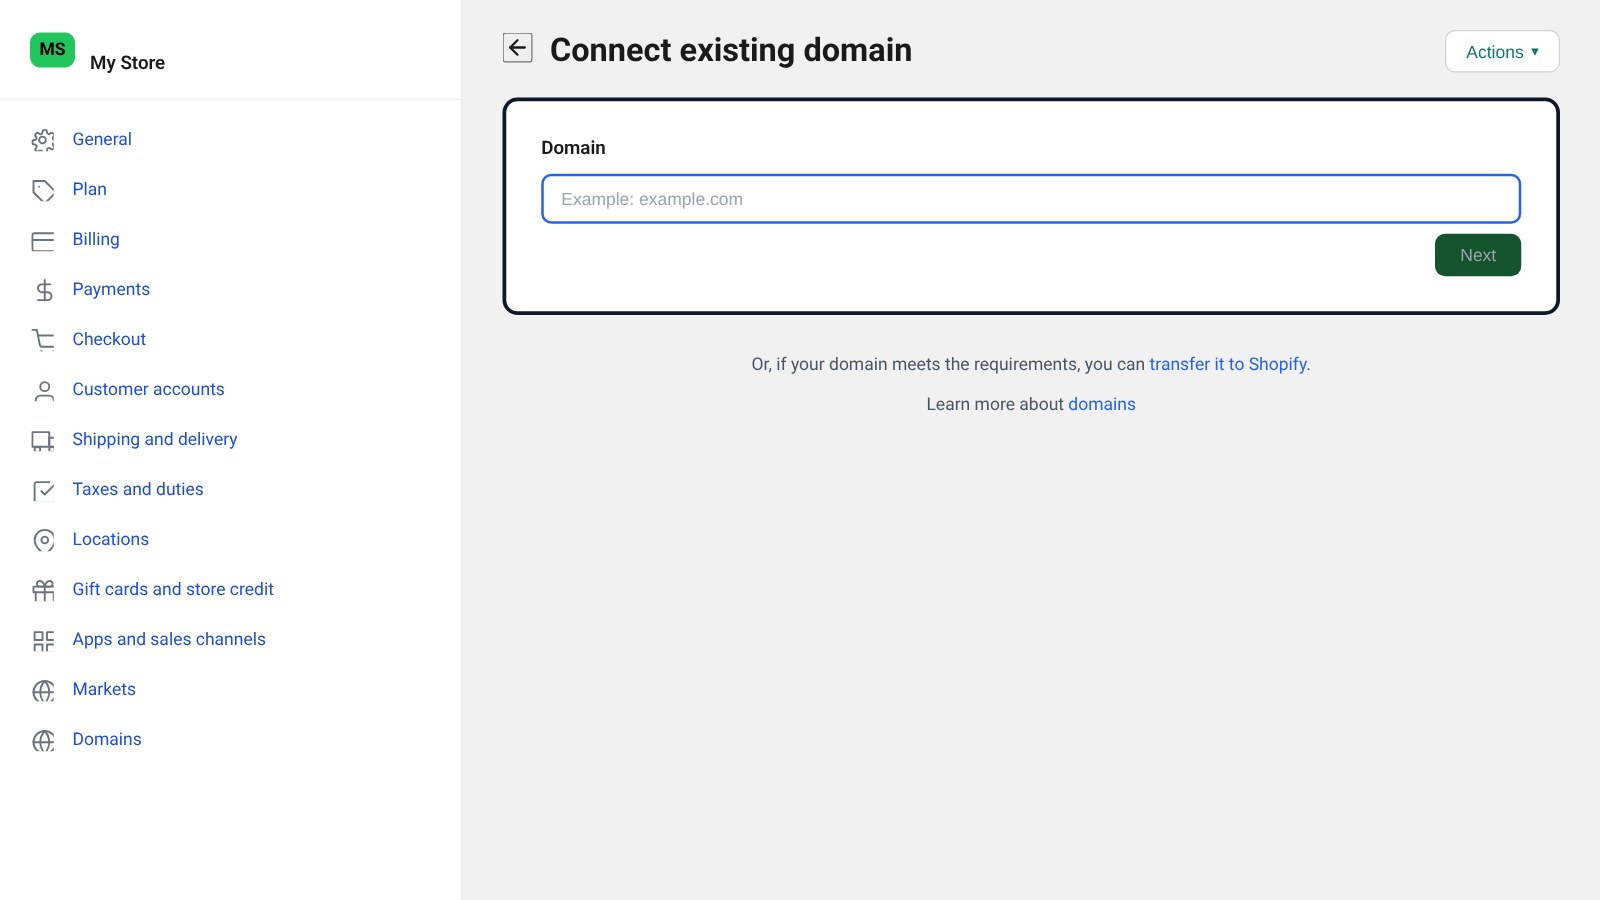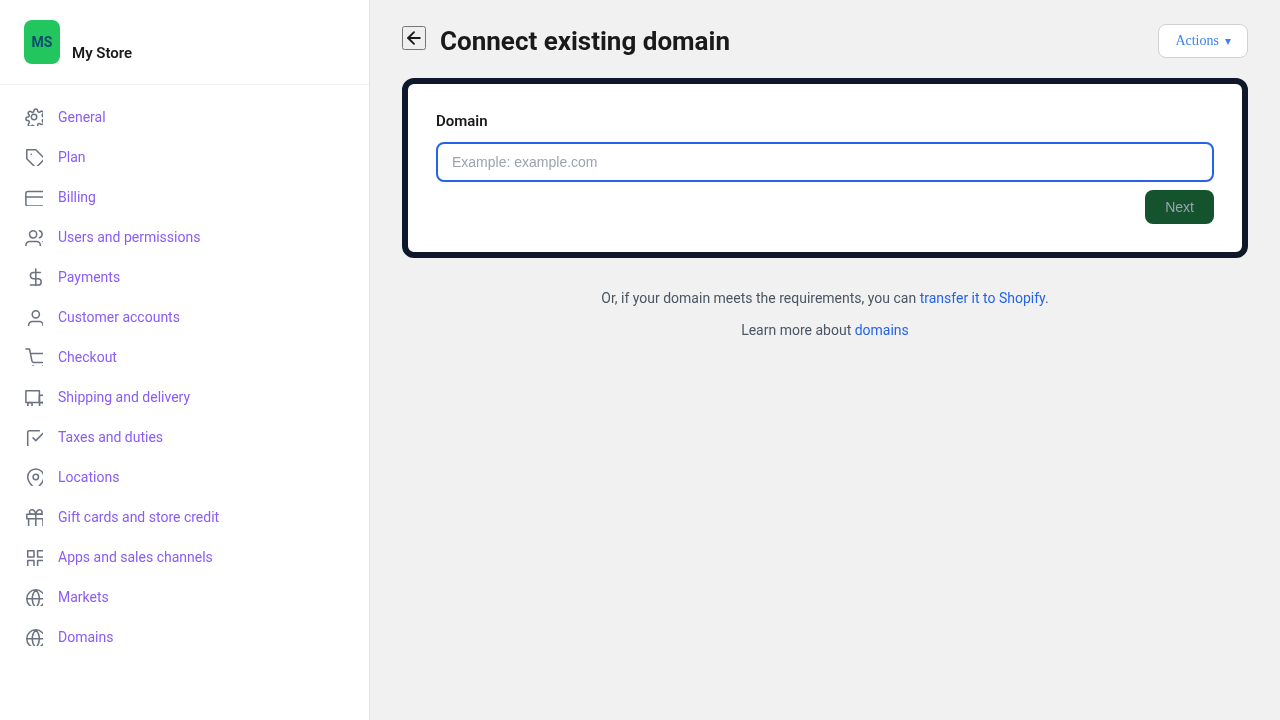--- a/index.html
+++ b/index.html
@@ -27,27 +27,27 @@
     .sidebar-header {
       display: flex;
       align-items: center;
       padding: 20px 24px;
       gap: 12px;
       border-bottom: 1px solid #f0f0f0;
     }
 
     .avatar {
       width: 36px;
-      height: 44px;
+      height: 28px;
       border-radius: 8px;
       background: #22c55e;
       display: flex;
       align-items: center;
       justify-content: center;
-      color: #0c4a6e;
+      color: #000000;
       font-weight: 700;
       font-size: 14px;
     }
 
     .store-name {
       font-size: 15px;
       font-weight: 600;
       color: #1a1a1a;
       margin-top: 21px;
     }
@@ -57,21 +57,21 @@
       flex-direction: column;
       padding: 12px 0;
     }
 
     .nav-item {
       display: flex;
       align-items: center;
       gap: 14px;
       padding: 10px 24px;
       cursor: pointer;
-      color: #8b5cf6;
+      color: #1d4ed8;
       font-size: 14px;
       font-weight: 450;
       border-radius: 0;
       transition: background 0.15s;
       text-decoration: none;
     }
 
     .nav-icon {
       width: 20px;
       height: 20px;
@@ -121,37 +121,36 @@
     .actions-btn {
       display: flex;
       align-items: center;
       gap: 6px;
       background: #fff;
       border: 1px solid #d1d1d1;
       border-radius: 8px;
       padding: 8px 16px;
       font-size: 14px;
       font-weight: 500;
-      color: #3b82f6;
+      color: #0f766e;
       cursor: pointer;
-      font-family: Liberation Serif, serif;
     }
 
     .main-content {
       padding: 0 32px;
       display: flex;
       flex-direction: column;
       gap: 24px;
     }
 
     .domain-card {
       background: #fff;
       border-radius: 12px;
       padding: 28px;
-      border: 6px solid #0f172a;
+      border: 3px solid #0f172a;
     }
 
     .domain-label {
       font-size: 15px;
       font-weight: 600;
       color: #1a1a1a;
       margin-bottom: 12px;
     }
 
     .domain-input {
@@ -243,61 +242,50 @@
     <div class="nav-item">
       <span class="nav-icon">
         <svg width="18" height="18" viewBox="0 0 20 20" fill="none" stroke="currentColor" stroke-width="1.7" stroke-linecap="round" stroke-linejoin="round">
           <rect x="1" y="4" width="22" height="16" rx="2" ry="2"></rect>
           <line x1="1" y1="10" x2="23" y2="10"></line>
         </svg>
       </span>
       <span>Billing</span>
     </div>
 
-    <div class="nav-item">
-      <span class="nav-icon">
-        <svg width="18" height="18" viewBox="0 0 20 20" fill="none" stroke="currentColor" stroke-width="1.7" stroke-linecap="round" stroke-linejoin="round">
-          <path d="M17 21v-2a4 4 0 0 0-4-4H5a4 4 0 0 0-4 4v2"></path>
-          <circle cx="9" cy="7" r="4"></circle>
-          <path d="M23 21v-2a4 4 0 0 0-3-3.87"></path>
-          <path d="M16 3.13a4 4 0 0 1 0 7.75"></path>
-        </svg>
-      </span>
-      <span>Users and permissions</span>
-    </div>
 
     <div class="nav-item">
       <span class="nav-icon">
         <svg width="18" height="18" viewBox="0 0 20 20" fill="none" stroke="currentColor" stroke-width="1.7" stroke-linecap="round" stroke-linejoin="round">
           <line x1="12" y1="1" x2="12" y2="23"></line>
           <path d="M17 5H9.5a3.5 3.5 0 0 0 0 7h5a3.5 3.5 0 0 1 0 7H6"></path>
         </svg>
       </span>
       <span>Payments</span>
-    </div>
-
-    <div class="nav-item">
-      <span class="nav-icon">
-        <svg width="18" height="18" viewBox="0 0 20 20" fill="none" stroke="currentColor" stroke-width="1.7" stroke-linecap="round" stroke-linejoin="round">
-          <path d="M20 21v-2a4 4 0 0 0-4-4H8a4 4 0 0 0-4 4v2"></path>
-          <circle cx="12" cy="7" r="4"></circle>
-        </svg>
-      </span>
-      <span>Customer accounts</span>
     </div>
 
     <div class="nav-item">
       <span class="nav-icon">
         <svg width="18" height="18" viewBox="0 0 20 20" fill="none" stroke="currentColor" stroke-width="1.7" stroke-linecap="round" stroke-linejoin="round">
           <circle cx="9" cy="21" r="1"></circle>
           <circle cx="20" cy="21" r="1"></circle>
           <path d="M1 1h4l2.68 13.39a2 2 0 0 0 2 1.61h9.72a2 2 0 0 0 2-1.61L23 6H6"></path>
         </svg>
       </span>
       <span>Checkout</span>
+    </div>
+
+    <div class="nav-item">
+      <span class="nav-icon">
+        <svg width="18" height="18" viewBox="0 0 20 20" fill="none" stroke="currentColor" stroke-width="1.7" stroke-linecap="round" stroke-linejoin="round">
+          <path d="M20 21v-2a4 4 0 0 0-4-4H8a4 4 0 0 0-4 4v2"></path>
+          <circle cx="12" cy="7" r="4"></circle>
+        </svg>
+      </span>
+      <span>Customer accounts</span>
     </div>
 
     <div class="nav-item">
       <span class="nav-icon">
         <svg width="18" height="18" viewBox="0 0 20 20" fill="none" stroke="currentColor" stroke-width="1.7" stroke-linecap="round" stroke-linejoin="round">
           <rect x="1" y="3" width="15" height="13"></rect>
           <polygon points="16 8 20 8 23 11 23 16 16 16 16 8"></polygon>
           <circle cx="5.5" cy="18.5" r="2.5"></circle>
           <circle cx="18.5" cy="18.5" r="2.5"></circle>
         </svg>

